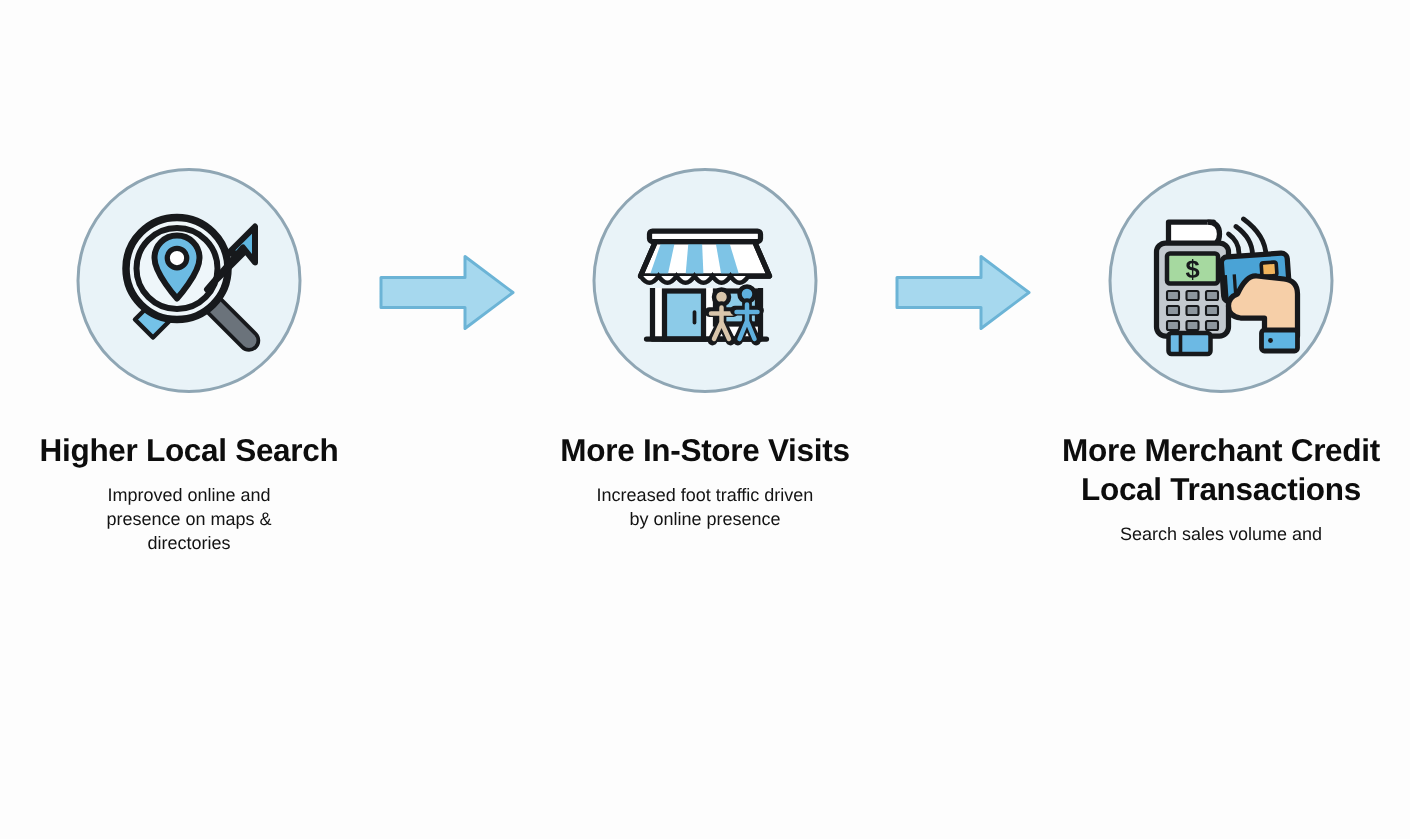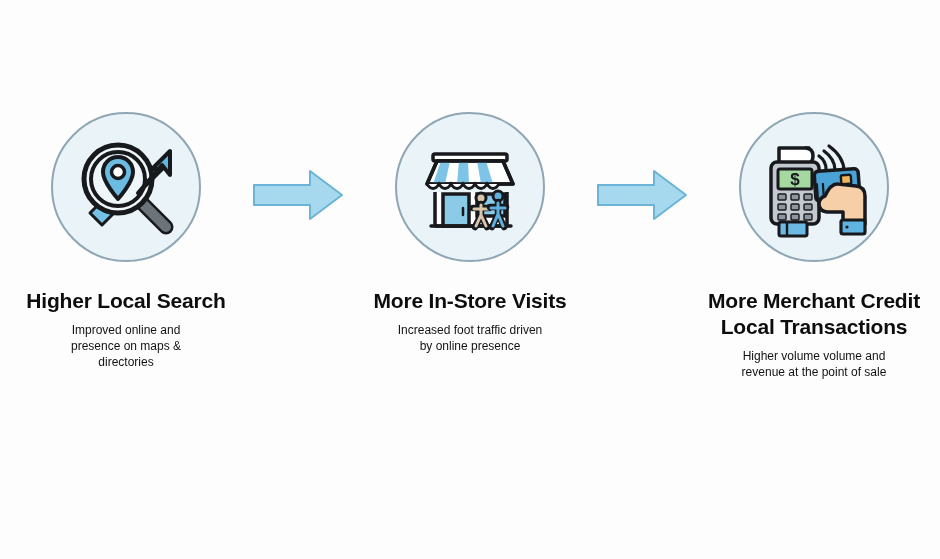--- a/index.html
+++ b/index.html
@@ -211,19 +211,18 @@
             <rect x="88" y="94" width="24" height="14" rx="2" fill="#5fb4e2" stroke="#17191c" stroke-width="3.2"></rect>
             <circle cx="94" cy="101" r="1.6" fill="#17191c"></circle>
           </svg>
         </span>
       </div>
       <div class="step-title">
         <span>More Merchant Credit</span><br>
         <span>Local Transactions</span>
       </div>
       <div class="step-desc">
-        <span>Higher volume volume and</span><br>
-        <span>revenue at the point of sale</span>
+        <span>Search sales volume and</span><br>
       </div>
     </div>
 
   </div>
 </div>
 
 </body></html>

